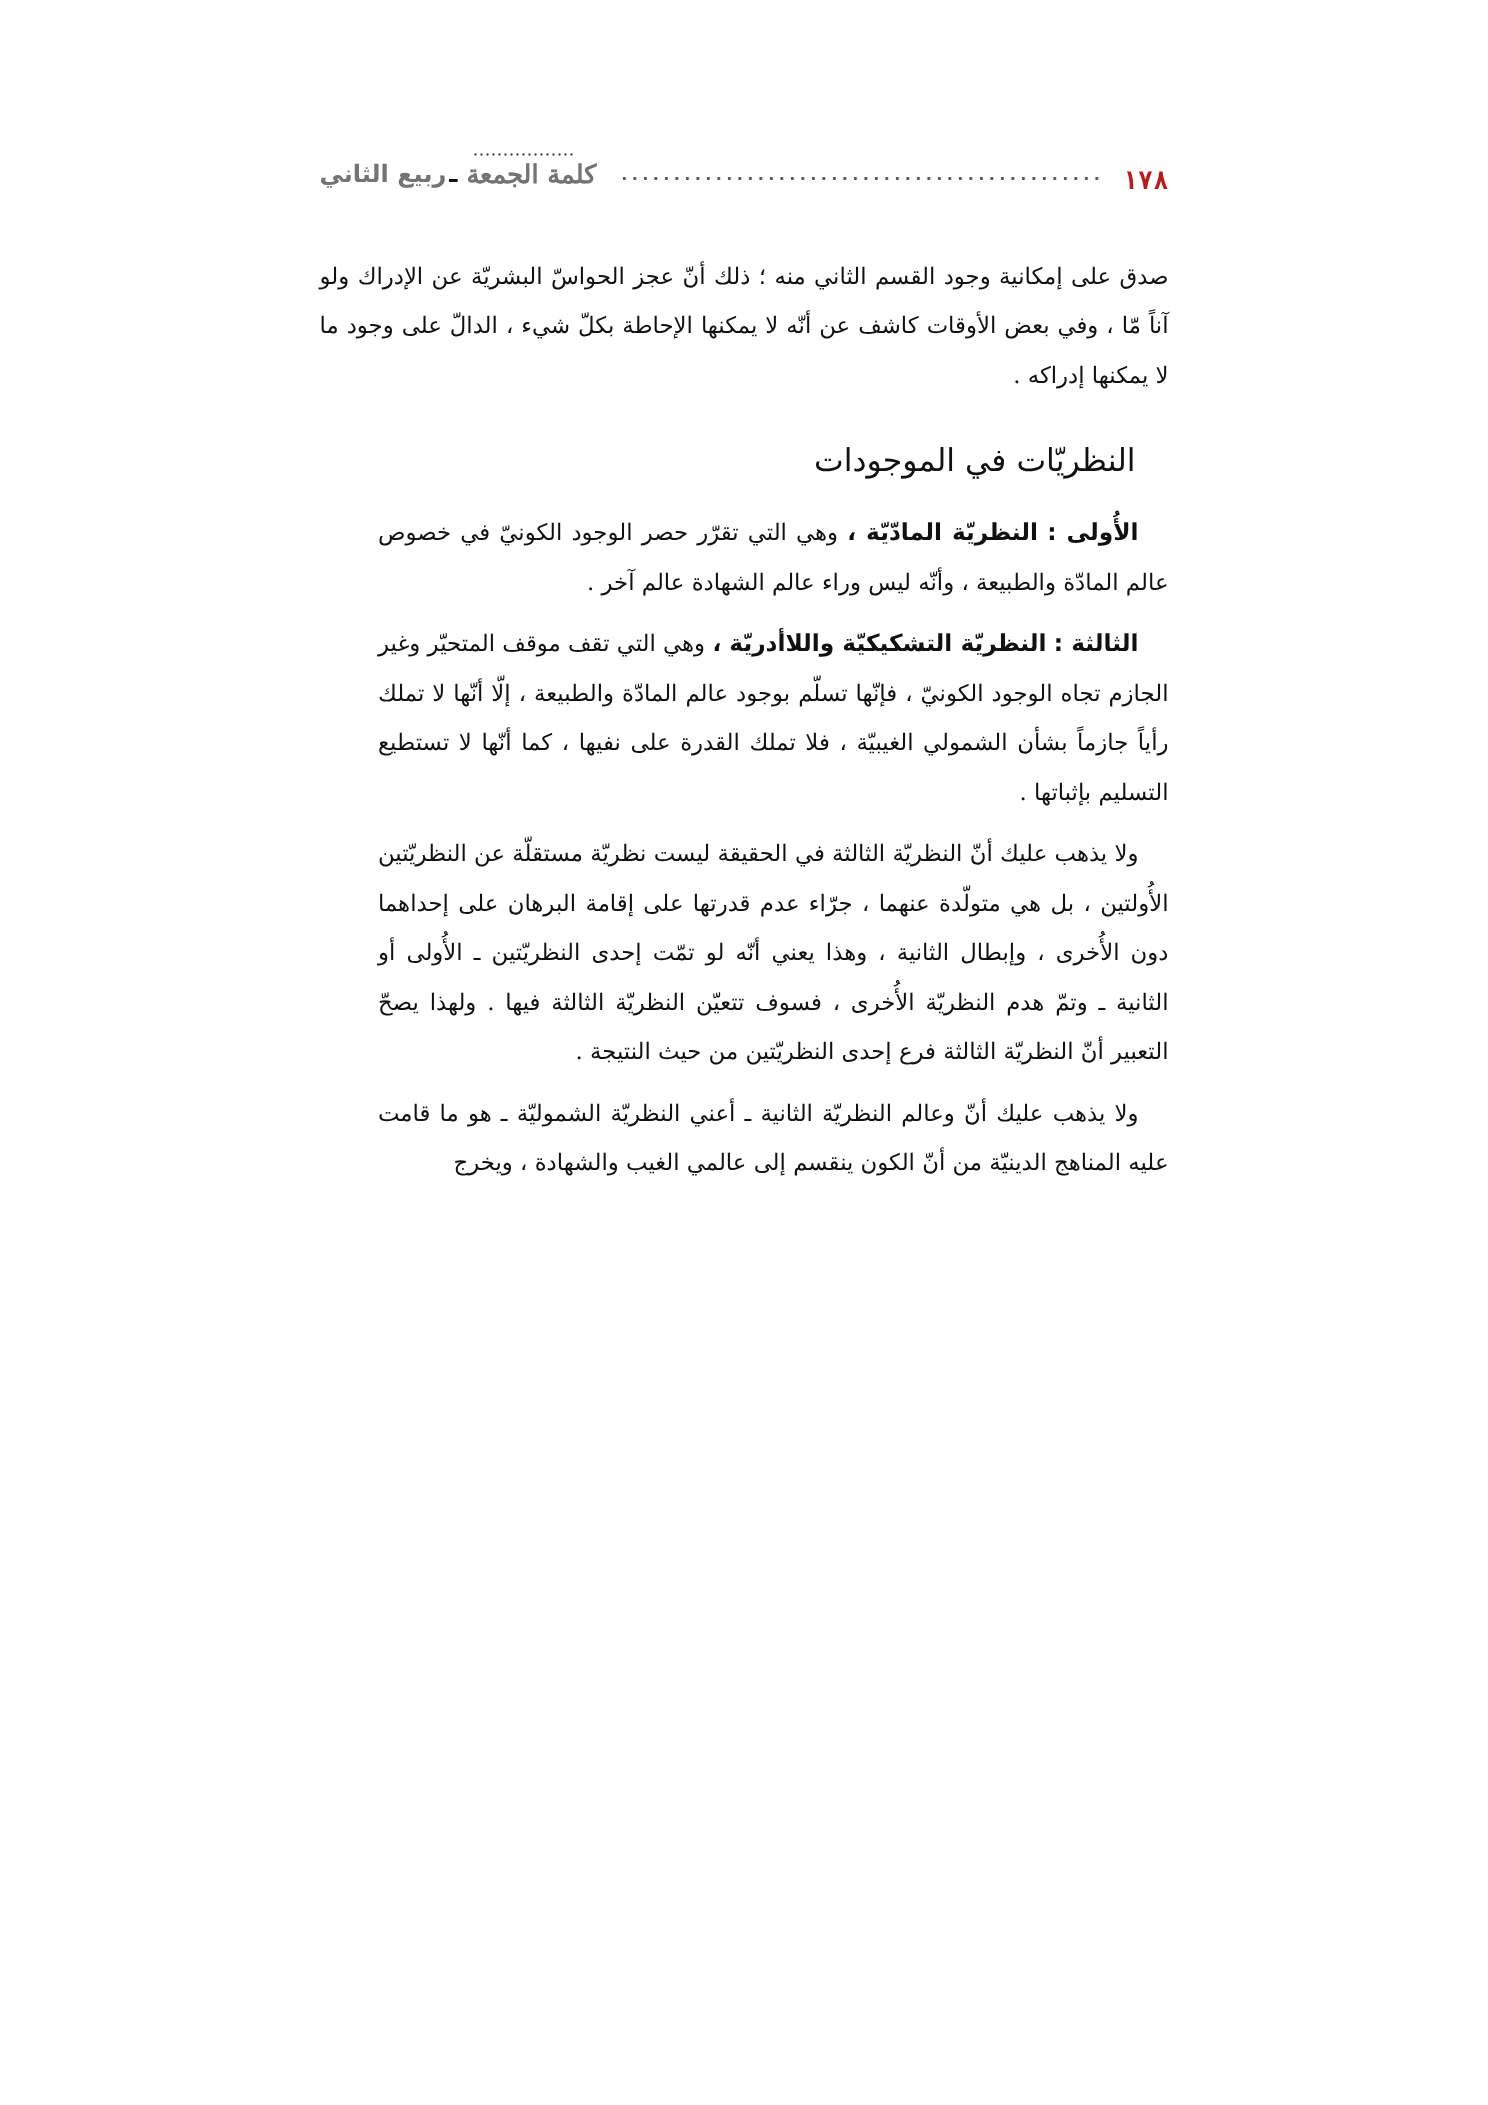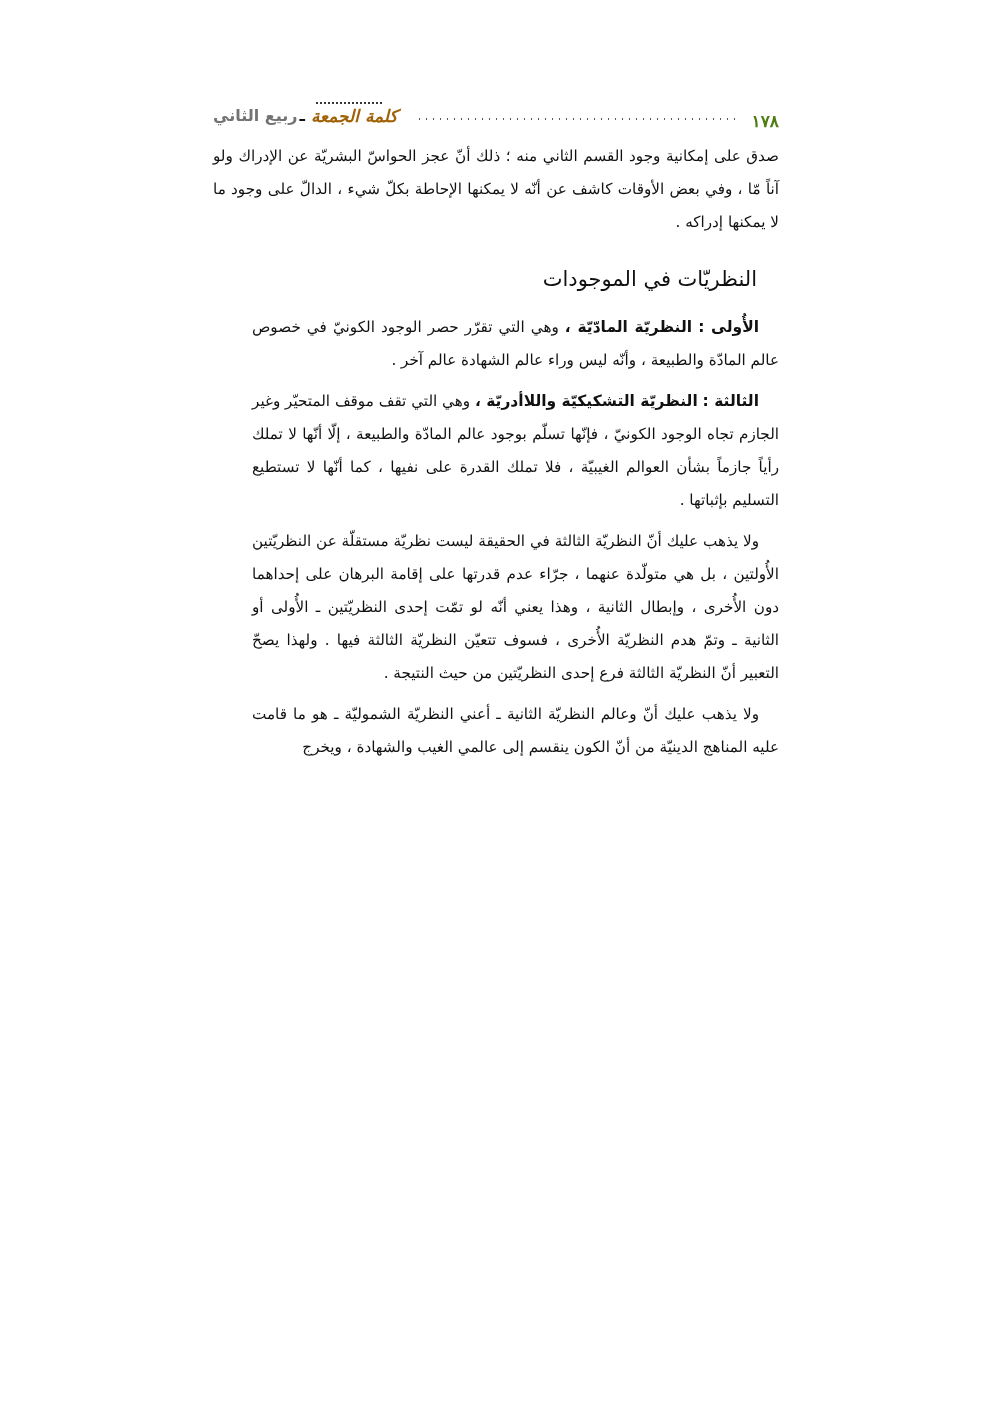--- a/index.html
+++ b/index.html
@@ -22,24 +22,24 @@
       width: 566px;
     }
     .running-header {
       display: flex;
       flex-direction: row;
       align-items: center;
       height: 34px;
       direction: rtl;
     }
     .page-number {
-      font-family: Liberation Sans, sans-serif;
+      font-family: Liberation Mono, monospace;
       font-weight: bold;
       font-size: 17px;
-      color: #4d7c0f;
+      color: #b91c1c;
       margin-left: 8px;
       letter-spacing: 1px;
       margin-top: 12px;
     }
     .dot-leader {
       flex: 1;
       height: 2px;
       margin: 8px 6px 0 16px;
       background-image: radial-gradient(circle, #555 0.9px, transparent 1.1px);
       background-size: 7px 2px;
@@ -49,22 +49,21 @@
     .journal-logo {
       display: flex;
       align-items: center;
       direction: rtl;
       font-family: "DejaVu Sans", sans-serif;
     }
     .logo-calligraphy {
       font-family: "DejaVu Serif", serif;
       font-size: 17px;
       font-weight: bold;
-      font-style: italic;
-      color: #a16207;
+      color: #737373;
       margin-left: 4px;
       position: relative;
       padding-top: 2px;
     }
     .logo-calligraphy::before {
       content: "";
       position: absolute;
       left: 4px;
       right: 14px;
       top: -3px;
@@ -84,21 +83,21 @@
     }
 
     .body-text {
       font-size: 15.2px;
       line-height: 33px;
       text-align: justify;
       text-align-last: right;
       margin: 0;
     }
     .p-first {
-      margin-top: 8px;
+      margin-top: 36px;
     }
     .indent {
       text-indent: 20px;
     }
     .section-heading {
       font-family: "DejaVu Sans", sans-serif;
       font-weight: normal;
       font-size: 21px;
       margin: 22px 22px 14px 0;
       line-height: 36px;
@@ -134,20 +133,20 @@
 
 
   <p class="body-text indent para">
     <span class="term">الأُولى :</span>
     <span class="term">النظريّة المادّيّة ،</span><span> وهي التي تقرّر حصر الوجود الكونيّ في خصوص عالم المادّة والطبيعة ، وأنّه ليس وراء عالم الشهادة عالم آخر .</span>
   </p>
 
 
   <p class="body-text indent para">
     <span class="term">الثالثة :</span>
-    <span class="term">النظريّة التشكيكيّة واللاأدريّة ،</span><span> وهي التي تقف موقف المتحيّر وغير الجازم تجاه الوجود الكونيّ ، فإنّها تسلّم بوجود عالم المادّة والطبيعة ، إلّا أنّها لا تملك رأياً جازماً بشأن العوالم الغيبيّة ، فلا تملك القدرة على نفيها ، كما أنّها لا تستطيع التسليم بإثباتها .</span>
+    <span class="term">النظريّة التشكيكيّة واللاأدريّة ،</span><span> وهي التي تقف موقف المتحيّر وغير الجازم تجاه الوجود الكونيّ ، فإنّها تسلّم بوجود عالم المادّة والطبيعة ، إلّا أنّها لا تملك رأياً جازماً بشأن الشمولي الغيبيّة ، فلا تملك القدرة على نفيها ، كما أنّها لا تستطيع التسليم بإثباتها .</span>
   </p>
 
   <p class="body-text indent para">ولا يذهب عليك أنّ النظريّة الثالثة في الحقيقة ليست نظريّة مستقلّة عن النظريّتين الأُولتين ، بل هي متولّدة عنهما ، جرّاء عدم قدرتها على إقامة البرهان على إحداهما دون الأُخرى ، وإبطال الثانية ، وهذا يعني أنّه لو تمّت إحدى النظريّتين ـ الأُولى أو الثانية ـ وتمّ هدم النظريّة الأُخرى ، فسوف تتعيّن النظريّة الثالثة فيها . ولهذا يصحّ التعبير أنّ النظريّة الثالثة فرع إحدى النظريّتين من حيث النتيجة .</p>
 
   <p class="body-text indent para">ولا يذهب عليك أنّ وعالم النظريّة الثانية ـ أعني النظريّة الشموليّة ـ هو ما قامت عليه المناهج الدينيّة من أنّ الكون ينقسم إلى عالمي الغيب والشهادة ، ويخرج</p>
 
 </div>
 
 </body></html>

